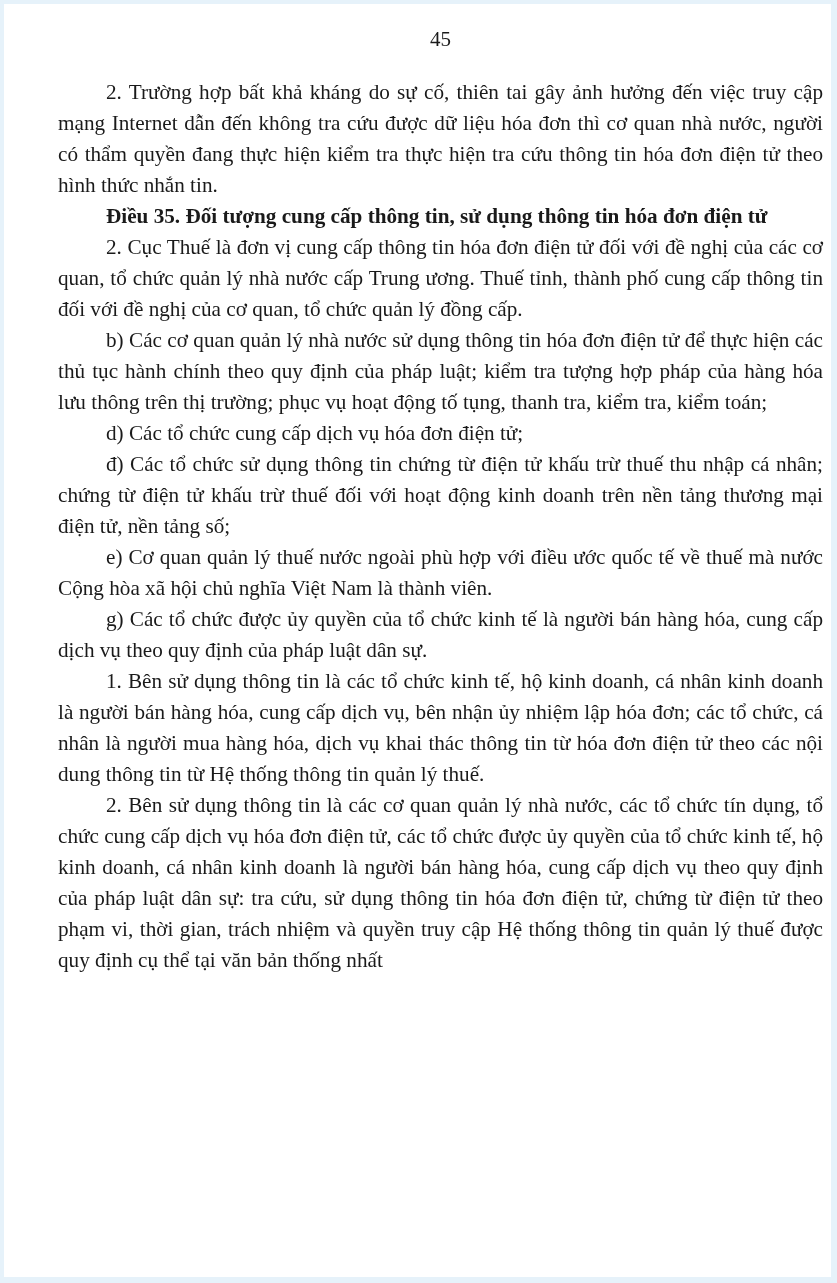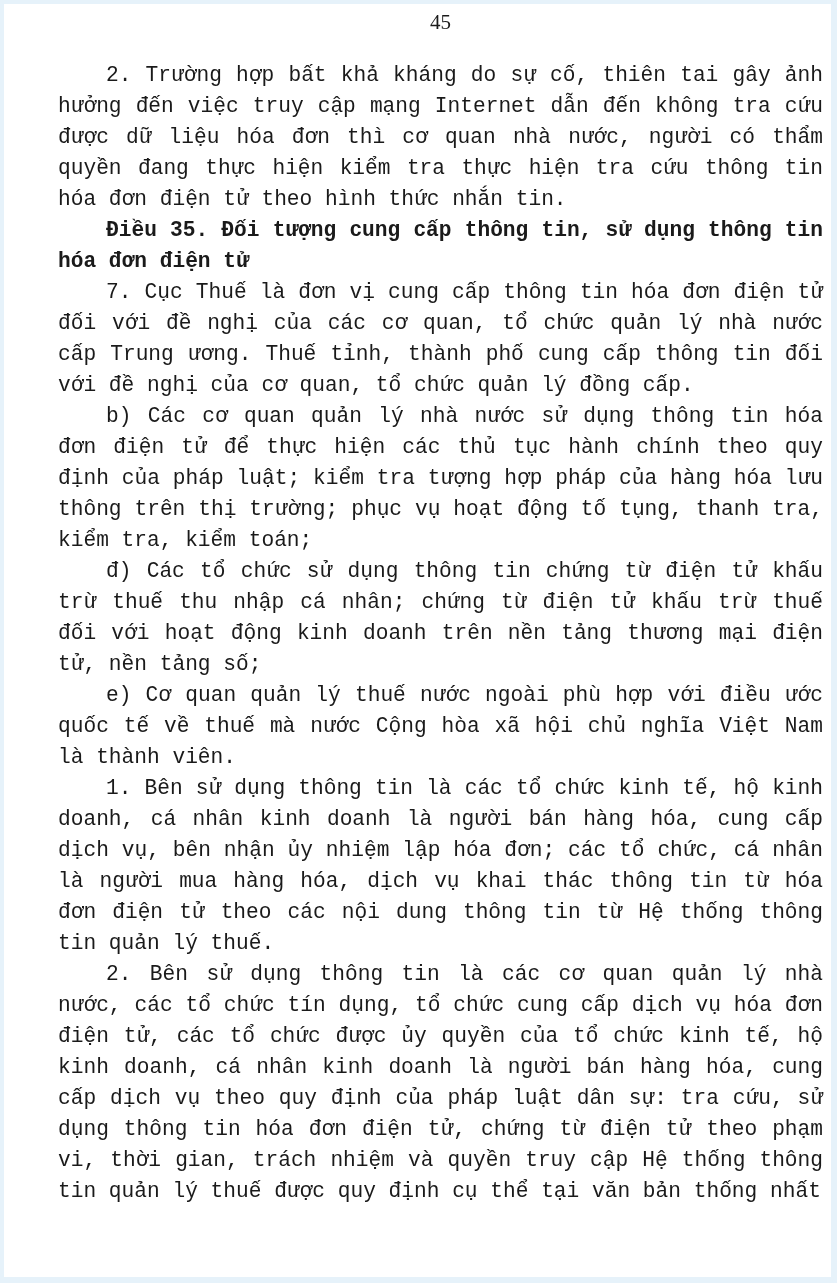--- a/index.html
+++ b/index.html
@@ -1,32 +1,34 @@
 <!DOCTYPE html>
 <html><head>
 <meta charset="utf-8">
 <style>
   html,body{margin:0;padding:0;}
   body{width:837px;height:1283px;background:#e6f2fa;overflow:hidden;}
   .page{position:absolute;left:4px;top:4px;width:827px;height:1273px;background:#ffffff;}
   .content{position:absolute;left:54px;top:0;width:765px;font-family:"Liberation Serif",serif;font-size:21.2px;line-height:31px;color:#1a1a1a;}
-  .pnum{text-align:center;font-size:21px;margin:0;padding-top:3px;height:31px;line-height:31px;}
-  p{margin:0;text-align:justify;text-indent:48px;font-family:Liberation Mono, monospace;}
+  .pnum{text-align:center;font-size:21px;margin:0;padding-top:20px;height:31px;line-height:31px;}
+  p{margin:0;text-align:justify;text-indent:48px;}
   p.para{margin-top:0;}
   p.first{margin-top:22px;}
   p.h{font-weight:bold;}
 </style>
 </head>
 <body>
 
 <div class="page">
   <div class="content">
     <div class="pnum">45</div>
     <p class="first">2. Trường hợp bất khả kháng do sự cố, thiên tai gây ảnh hưởng đến việc truy cập mạng Internet dẫn đến không tra cứu được dữ liệu hóa đơn thì cơ quan nhà nước, người có thẩm quyền đang thực hiện kiểm tra thực hiện tra cứu thông tin hóa đơn điện tử theo hình thức nhắn tin.</p>
     <p class="para h">Điều 35. Đối tượng cung cấp thông tin, sử dụng thông tin hóa đơn điện tử</p>
-    <p class="para">7. Cục Thuế là đơn vị cung cấp thông tin hóa đơn điện tử đối với đề nghị của các cơ quan, tổ chức quản lý nhà nước cấp Trung ương. Thuế tỉnh, thành phố cung cấp thông tin đối với đề nghị của cơ quan, tổ chức quản lý đồng cấp.</p>
+    <p class="para">2. Cục Thuế là đơn vị cung cấp thông tin hóa đơn điện tử đối với đề nghị của các cơ quan, tổ chức quản lý nhà nước cấp Trung ương. Thuế tỉnh, thành phố cung cấp thông tin đối với đề nghị của cơ quan, tổ chức quản lý đồng cấp.</p>
     <p class="para">b) Các cơ quan quản lý nhà nước sử dụng thông tin hóa đơn điện tử để thực hiện các thủ tục hành chính theo quy định của pháp luật; kiểm tra tượng hợp pháp của hàng hóa lưu thông trên thị trường; phục vụ hoạt động tố tụng, thanh tra, kiểm tra, kiểm toán;</p>
+    <p class="para">d) Các tổ chức cung cấp dịch vụ hóa đơn điện tử;</p>
     <p class="para">đ) Các tổ chức sử dụng thông tin chứng từ điện tử khấu trừ thuế thu nhập cá nhân; chứng từ điện tử khấu trừ thuế đối với hoạt động kinh doanh trên nền tảng thương mại điện tử, nền tảng số;</p>
     <p class="para">e) Cơ quan quản lý thuế nước ngoài phù hợp với điều ước quốc tế về thuế mà nước Cộng hòa xã hội chủ nghĩa Việt Nam là thành viên.</p>
+    <p class="para">g) Các tổ chức được ủy quyền của tổ chức kinh tế là người bán hàng hóa, cung cấp dịch vụ theo quy định của pháp luật dân sự.</p>
     <p class="para">1. Bên sử dụng thông tin là các tổ chức kinh tế, hộ kinh doanh, cá nhân kinh doanh là người bán hàng hóa, cung cấp dịch vụ, bên nhận ủy nhiệm lập hóa đơn; các tổ chức, cá nhân là người mua hàng hóa, dịch vụ khai thác thông tin từ hóa đơn điện tử theo các nội dung thông tin từ Hệ thống thông tin quản lý thuế.</p>
     <p class="para">2. Bên sử dụng thông tin là các cơ quan quản lý nhà nước, các tổ chức tín dụng, tổ chức cung cấp dịch vụ hóa đơn điện tử, các tổ chức được ủy quyền của tổ chức kinh tế, hộ kinh doanh, cá nhân kinh doanh là người bán hàng hóa, cung cấp dịch vụ theo quy định của pháp luật dân sự: tra cứu, sử dụng thông tin hóa đơn điện tử, chứng từ điện tử theo phạm vi, thời gian, trách nhiệm và quyền truy cập Hệ thống thông tin quản lý thuế được quy định cụ thể tại văn bản thống nhất</p>
   </div>
 </div>
 
 </body></html>

